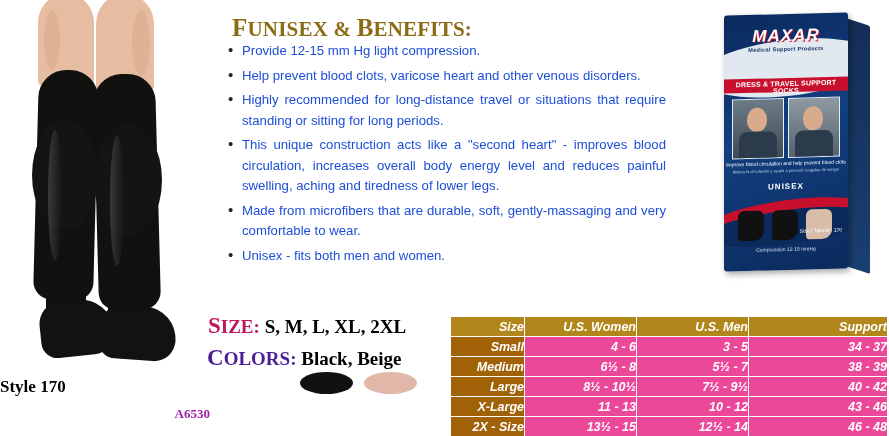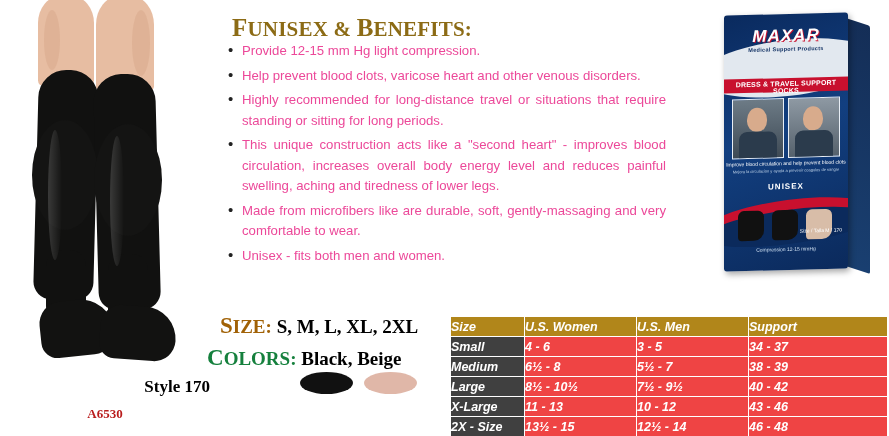--- a/index.html
+++ b/index.html
@@ -88,36 +88,36 @@
     border-radius: 50%;
   }
   .sheen.s1 { left: 48px; top: 130px; width: 14px; height: 130px; }
   .sheen.s2 { left: 110px; top: 136px; width: 14px; height: 130px; }
 
   .style-label {
     position: absolute;
     left: 0;
     top: 377px;
     width: 210px;
+    text-align: left;
+    font-family: "Liberation Serif", serif;
+    font-weight: bold;
+    font-size: 17px;
+    color: #000000;
+  }
+  .style-code {
+    position: absolute;
+    left: 0;
+    top: 406px;
+    width: 210px;
     text-align: right;
     font-family: "Liberation Serif", serif;
     font-weight: bold;
-    font-size: 17px;
-    color: #000000;
-  }
-  .style-code {
-    position: absolute;
-    left: 0;
-    top: 406px;
-    width: 210px;
-    text-align: center;
-    font-family: "Liberation Serif", serif;
-    font-weight: bold;
     font-size: 13px;
-    color: #b91c1c;
+    color: #a21caf;
   }
 
   
   .features-title {
     position: absolute;
     left: 232px;
     top: 14px;
     font-family: "Liberation Serif", serif;
     font-weight: bold;
     color: #8c6b15;
@@ -127,21 +127,21 @@
   .features-title .cap { font-size: 25px; }
 
   .bullets {
     position: absolute;
     left: 228px;
     top: 41px;
     width: 438px;
     margin: 0;
     padding: 0;
     list-style: none;
-    color: #ec4899;
+    color: #1d4ed8;
     font-size: 13.2px;
     line-height: 20.5px;
   }
   .bullets li {
     position: relative;
     padding-left: 14px;
     margin-bottom: 4px;
     text-align: justify;
   }
   .bullets li::before {
@@ -157,35 +157,34 @@
   .size-line {
     position: absolute;
     left: 208px;
     top: 313px;
     font-family: "Liberation Serif", serif;
     font-weight: bold;
     font-size: 19px;
     color: #000;
   }
   .size-line .kw {
-    color: #a16207;
+    color: #be185d;
     font-size: 19px;
-    margin-left: 12px;
   }
   .size-line .kw .cap { font-size: 23px; }
   .colors-line {
     position: absolute;
     left: 207px;
     top: 345px;
     font-family: "Liberation Serif", serif;
     font-weight: bold;
     font-size: 19px;
     color: #000;
   }
-  .colors-line .kw { color: #15803d; }
+  .colors-line .kw { color: #4c1d95; }
   .colors-line .kw .cap { font-size: 23px; }
 
   .swatches {
     position: absolute;
     left: 300px;
     top: 372px;
     width: 130px;
     height: 26px;
   }
   .swatch {
@@ -203,37 +202,37 @@
     left: 450px;
     top: 316px;
     width: 437px;
     border-collapse: collapse;
     font-size: 12px;
     table-layout: fixed;
   }
   .size-table th,
   .size-table td {
     border: 1px solid #ffffff;
-    text-align: left;
+    text-align: right;
     height: 19px;
     padding: 0;
     font-weight: bold;
     color: #ffffff;
   }
   .size-table thead th {
     background: #b1861a;
     font-style: italic;
     font-size: 12.5px;
   }
   .size-table tbody td {
-    background: #ef4444;
+    background: #ec4899;
     font-style: italic;
     font-size: 12.5px;
   }
-  .size-table tbody tr td:first-child { background: #404040; }
+  .size-table tbody tr td:first-child { background: #a16207; }
   .size-table col.c1 { width: 74px; }
   .size-table col.c2 { width: 112px; }
   .size-table col.c3 { width: 112px; }
   .size-table col.c4 { width: 139px; }
 
   
   .package {
     position: absolute;
     left: 718px;
     top: 10px;
@@ -450,21 +449,21 @@
 
 <div class="features-title">
   <span class="cap">F</span><span>UNISEX</span><span> &amp; </span><span class="cap">B</span><span>ENEFITS:</span>
 </div>
 
 <ul class="bullets">
   <li>Provide 12-15 mm Hg light compression.</li>
   <li>Help prevent blood clots, varicose heart and other venous disorders.</li>
   <li>Highly recommended for long-distance travel or situations that require standing or sitting for long periods.</li>
   <li>This unique construction acts like a "second heart" - improves blood circulation, increases overall body energy level and reduces painful swelling, aching and tiredness of lower legs.</li>
-  <li>Made from microfibers like are durable, soft, gently-massaging and very comfortable to wear.</li>
+  <li>Made from microfibers that are durable, soft, gently-massaging and very comfortable to wear.</li>
   <li>Unisex - fits both men and women.</li>
 </ul>
 
 <div class="size-line">
   <span class="kw"><span class="cap">S</span><span>IZE:</span></span>
   <span>S, M, L, XL, 2XL</span>
 </div>
 
 <div class="colors-line">
   <span class="kw"><span class="cap">C</span><span>OLORS:</span></span>

